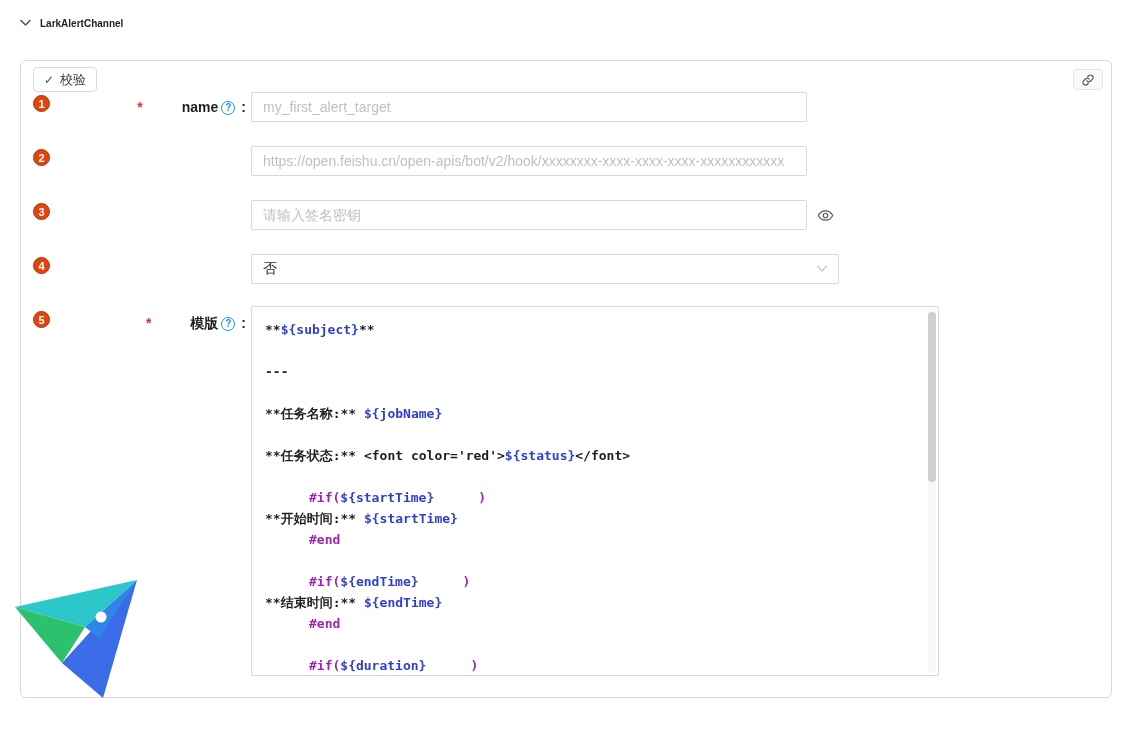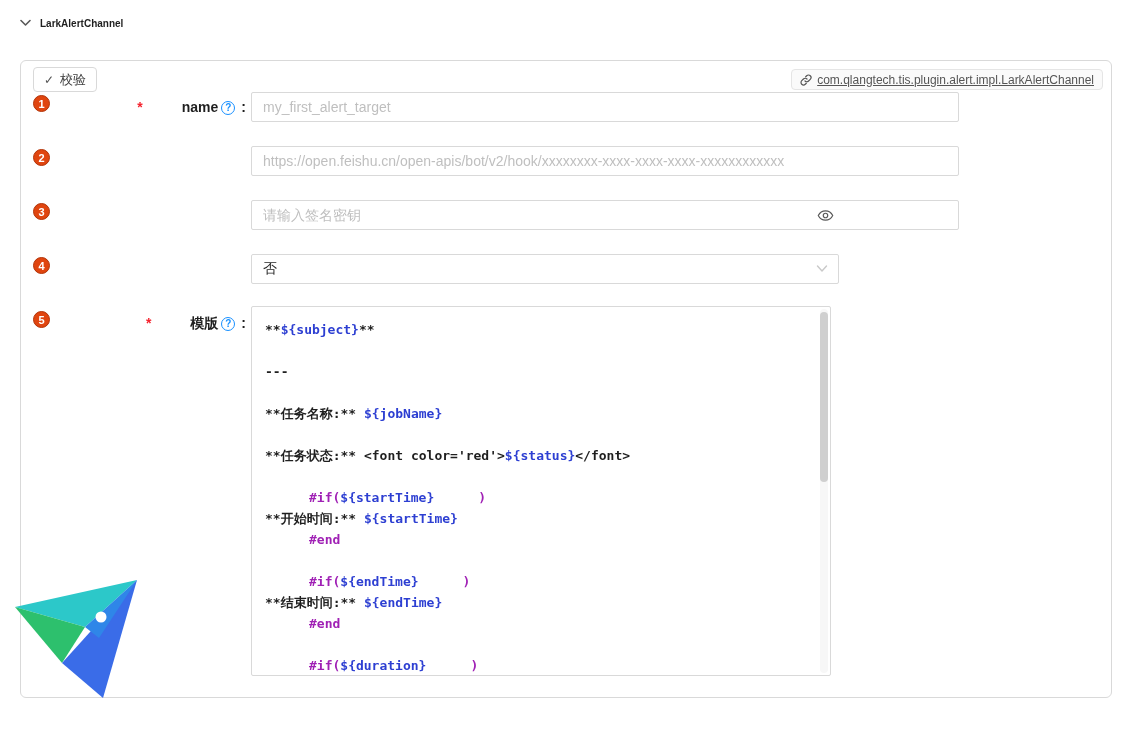--- a/index.html
+++ b/index.html
@@ -28,32 +28,32 @@
 
   
   .field-label { position:absolute; left:0; width:225px; text-align:right; font-size:14px; color:#1f1f1f; height:20px; line-height:20px; white-space:nowrap; }
   .field-label .lbl { font-weight:bold;padding-left:36px; }
   .field-label .req { color:#f5222d; font-weight:bold; margin-right:3px; }
   .field-label .help { display:inline-block; width:14px; height:14px; border:1px solid #1890ff; border-radius:50%;
     color:#1890ff; font-size:10px; line-height:12px; text-align:center; font-weight:bold; margin-left:3px; vertical-align:1px; cursor:pointer; }
   .field-label .colon { margin-left:6px; font-weight:bold; }
 
   
-  .field-input { position:absolute; left:230px; width:708px; height:30px; border:1px solid #d9d9d9; border-radius:2px;
+  .field-input { position:absolute; left:230px; width:556px; height:30px; border:1px solid #d9d9d9; border-radius:2px;
     padding:0 11px; font-size:14px; color:#262626; font-family:"Liberation Sans", sans-serif; outline:none; background:#fff; }
   .field-input::placeholder { color:#bfbfbf; }
 
   .eye-btn { position:absolute; left:794px; width:20px; height:20px; display:flex; align-items:center; justify-content:center; cursor:pointer; }
 
   .select-box { position:absolute; left:230px; width:588px; height:30px; border:1px solid #d9d9d9; border-radius:2px;
     background:#fff; font-size:14px; color:#262626; display:flex; align-items:center; padding:0 11px; cursor:pointer; }
   .select-box .chev { position:absolute; right:10px; top:9px; }
 
   
-  .code-area { position:absolute; left:230px; top:245px; width:580px; height:370px; border:1px solid #d9d9d9; border-radius:2px;
+  .code-area { position:absolute; left:230px; top:245px; width:688px; height:370px; border:1px solid #d9d9d9; border-radius:2px;
     background:#fff; overflow:hidden; cursor:text; }
   .code-content { position:absolute; left:13px; top:12px; right:18px; font-family:"DejaVu Sans Mono", monospace; font-size:13px;
     line-height:21px; font-weight:600; white-space:pre; }
   .code-line { height:21px; }
   .tok-p { color:#1f1f1f; }
   .tok-v { color:#2d3fd2; }
   .tok-d { color:#a021b5;margin-left:44px; }
 
   .sb-track { position:absolute; right:2px; top:2px; bottom:2px; width:8px; background:#f7f7f7; border-radius:4px; }
   .sb-thumb { position:absolute; right:2px; top:5px; width:8px; height:170px; background:#cfcfcf; border-radius:4px; cursor:grab; }
@@ -76,21 +76,20 @@
   <button class="validate-btn">
     <span class="check">✓</span>
     <span>校验</span>
   </button>
 
   <a class="plugin-link">
     <svg width="12" height="12" viewBox="0 0 24 24">
       <path d="M10 14a5 5 0 0 0 7.1 0l3.4-3.4a5 5 0 0 0-7.1-7.1l-2 2" fill="none" stroke="#555" stroke-width="2.4" stroke-linecap="round"></path>
       <path d="M14 10a5 5 0 0 0-7.1 0l-3.4 3.4a5 5 0 0 0 7.1 7.1l2-2" fill="none" stroke="#555" stroke-width="2.4" stroke-linecap="round"></path>
     </svg>
-    <span>com.qlangtech.tis.plugin.alert.impl.LarkAlertChannel</span>
   </a>
 
   <div class="num-badge" style="top:34px">1</div>
   <div class="field-label" style="top:36px">
     <span class="req">*</span><span class="lbl">name</span><span class="help">?</span><span class="colon">:</span>
   </div>
   <input class="field-input" style="top: 31px;" placeholder="my_first_alert_target">
 
   <div class="num-badge" style="top:88px">2</div>
   <input class="field-input" style="top: 85px;" placeholder="https://open.feishu.cn/open-apis/bot/v2/hook/xxxxxxxx-xxxx-xxxx-xxxx-xxxxxxxxxxxx">

